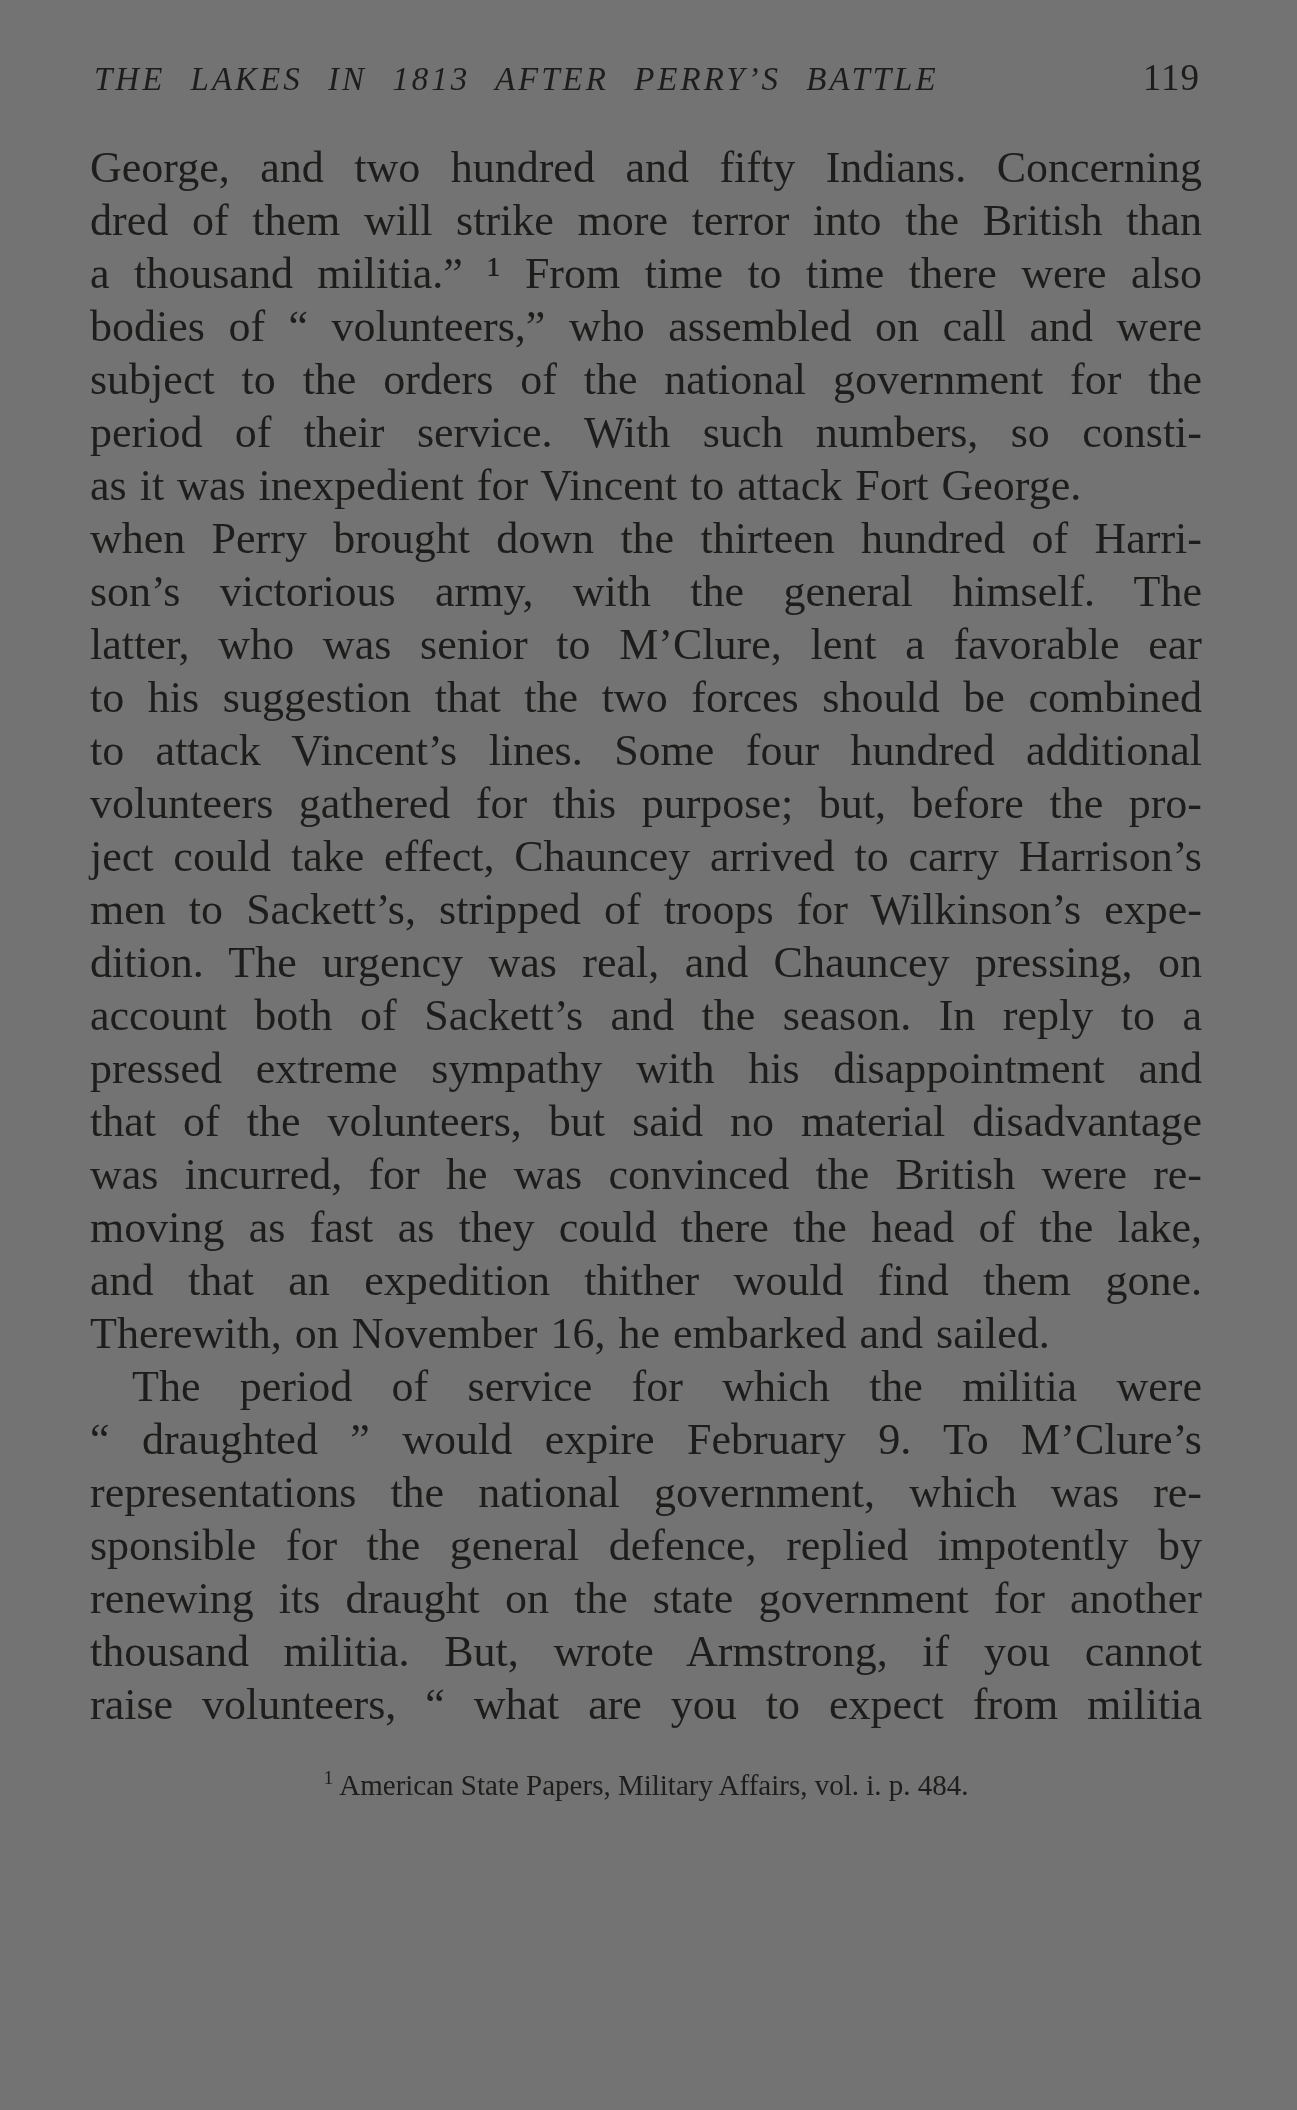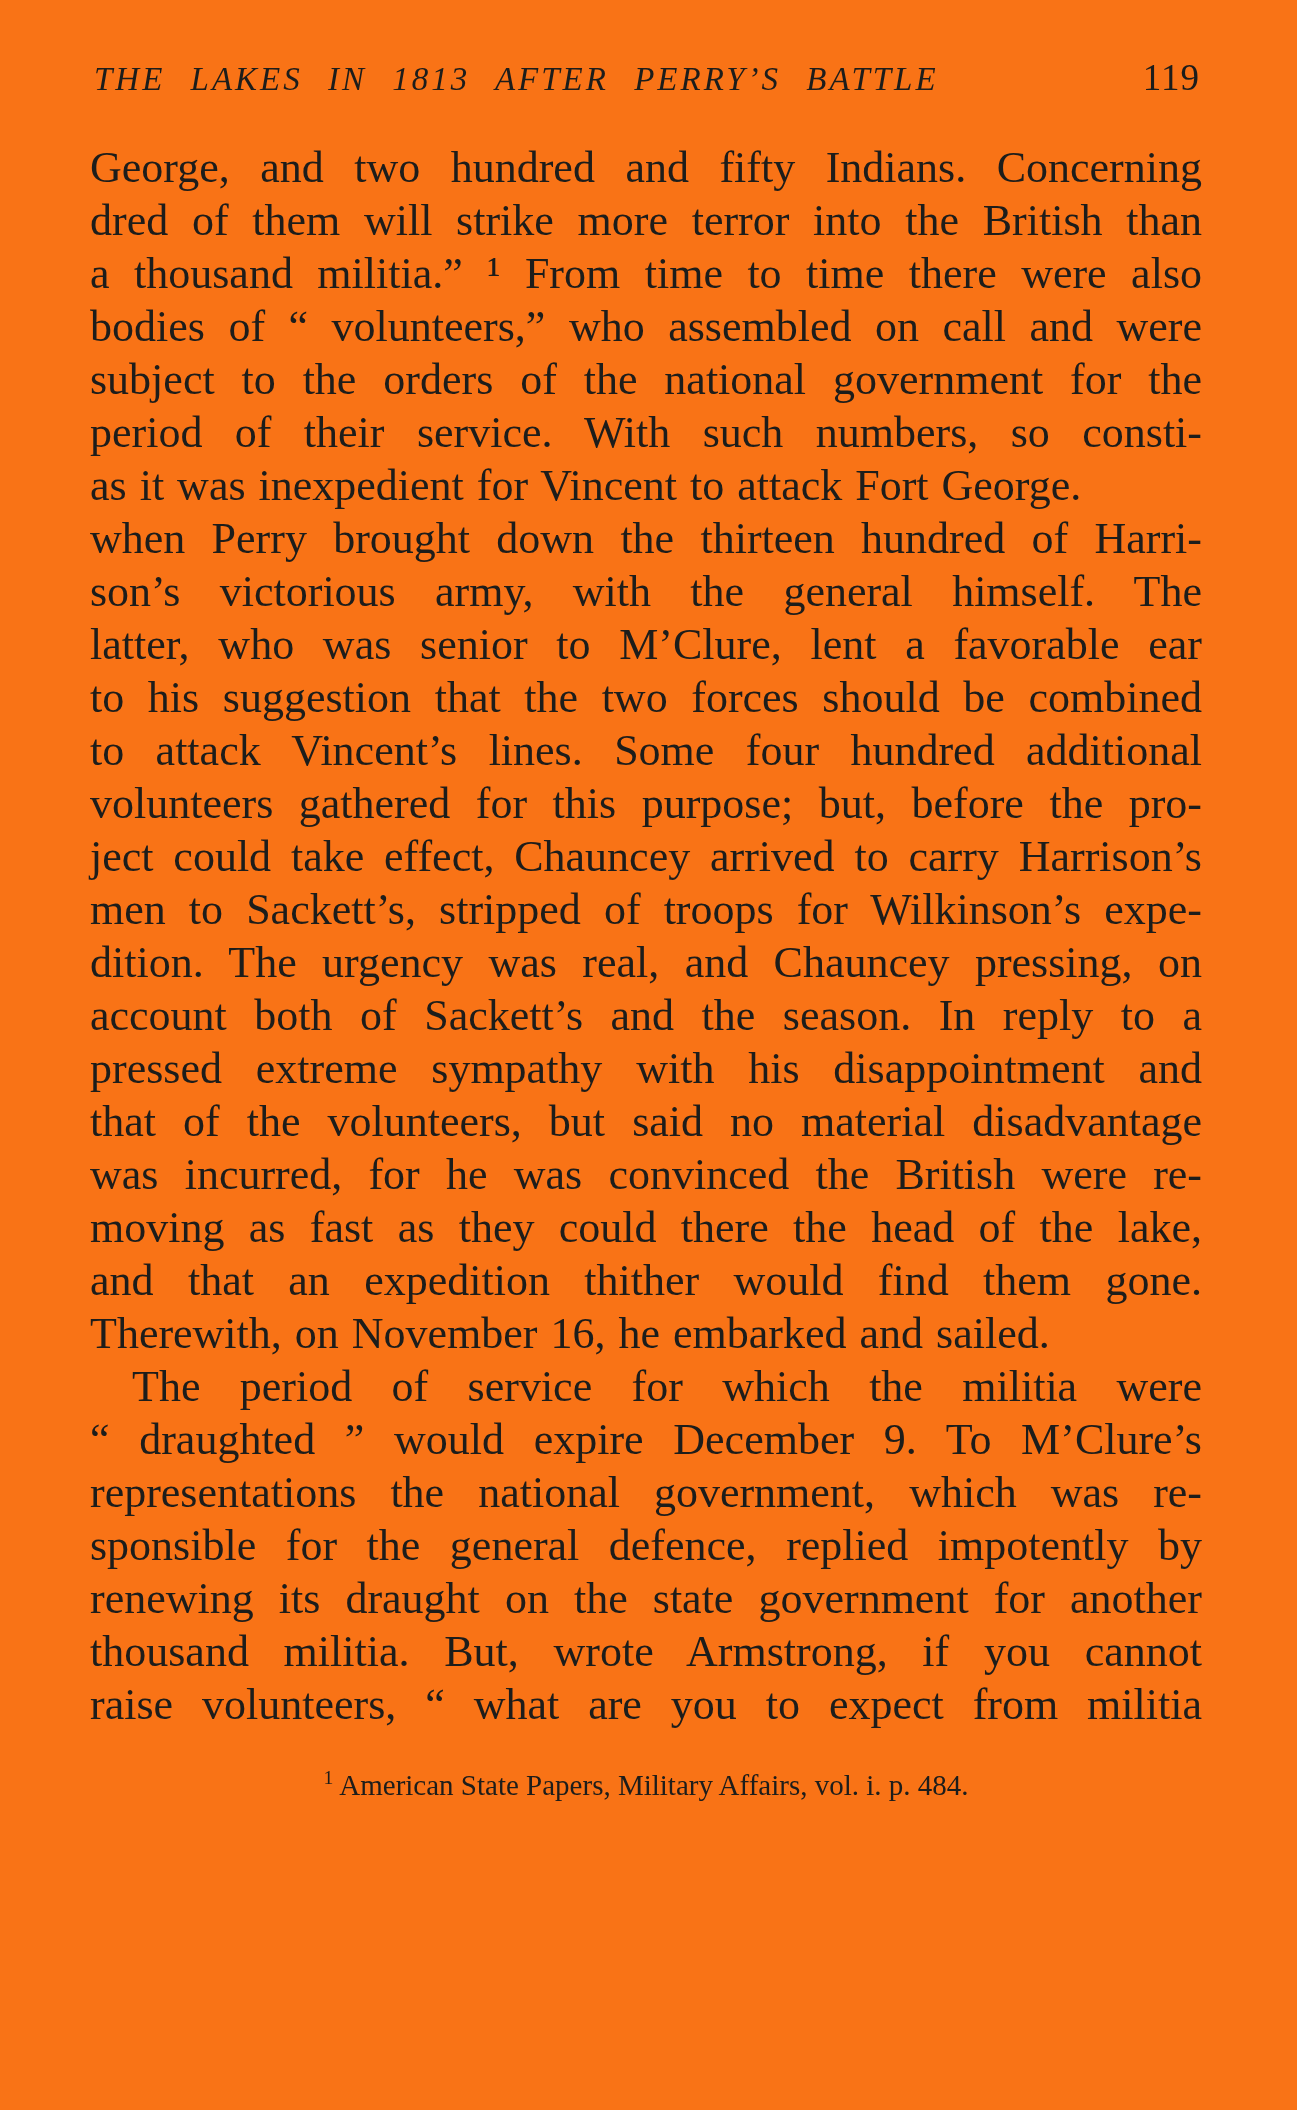--- a/index.html
+++ b/index.html
@@ -5,21 +5,21 @@
   html, body {
     margin: 0;
     padding: 0;
     background: #ffffff;
   }
   .page {
     position: relative;
     width: 1297px;
     height: 2110px;
     margin: 0 auto;
-    background: #f97316;
+    background: #737373;
     box-sizing: border-box;
     padding: 56px 95px 0 90px;
     font-family: "Liberation Serif", "DejaVu Serif", serif;
     color: #1d1d1b;
     overflow: hidden;
   }
   .running-head {
     display: flex;
     justify-content: space-between;
     align-items: baseline;
@@ -98,21 +98,21 @@
         <div class="line">account both of Sackett’s and the season. In reply to a</div>
         <div class="line">pressed extreme sympathy with his disappointment and</div>
         <div class="line">that of the volunteers, but said no material disadvantage</div>
         <div class="line">was incurred, for he was convinced the British were re-</div>
         <div class="line">moving as fast as they could there the head of the lake,</div>
         <div class="line">and that an expedition thither would find them gone.</div>
         <div class="line para-end">Therewith, on November 16, he embarked and sailed.</div>
       </div>
       <div class="paragraph">
         <div class="line indent">The period of service for which the militia were</div>
-        <div class="line">“ draughted ” would expire December 9. To M’Clure’s</div>
+        <div class="line">“ draughted ” would expire February 9. To M’Clure’s</div>
         <div class="line">representations the national government, which was re-</div>
         <div class="line">sponsible for the general defence, replied impotently by</div>
         <div class="line">renewing its draught on the state government for another</div>
         <div class="line">thousand militia. But, wrote Armstrong, if you cannot</div>
         <div class="line">raise volunteers, “ what are you to expect from militia</div>
       </div>
     </main>
 
   <footer class="footnote">
     <sup>1</sup><span>American State Papers, Military Affairs, vol. i. p. 484.</span>

